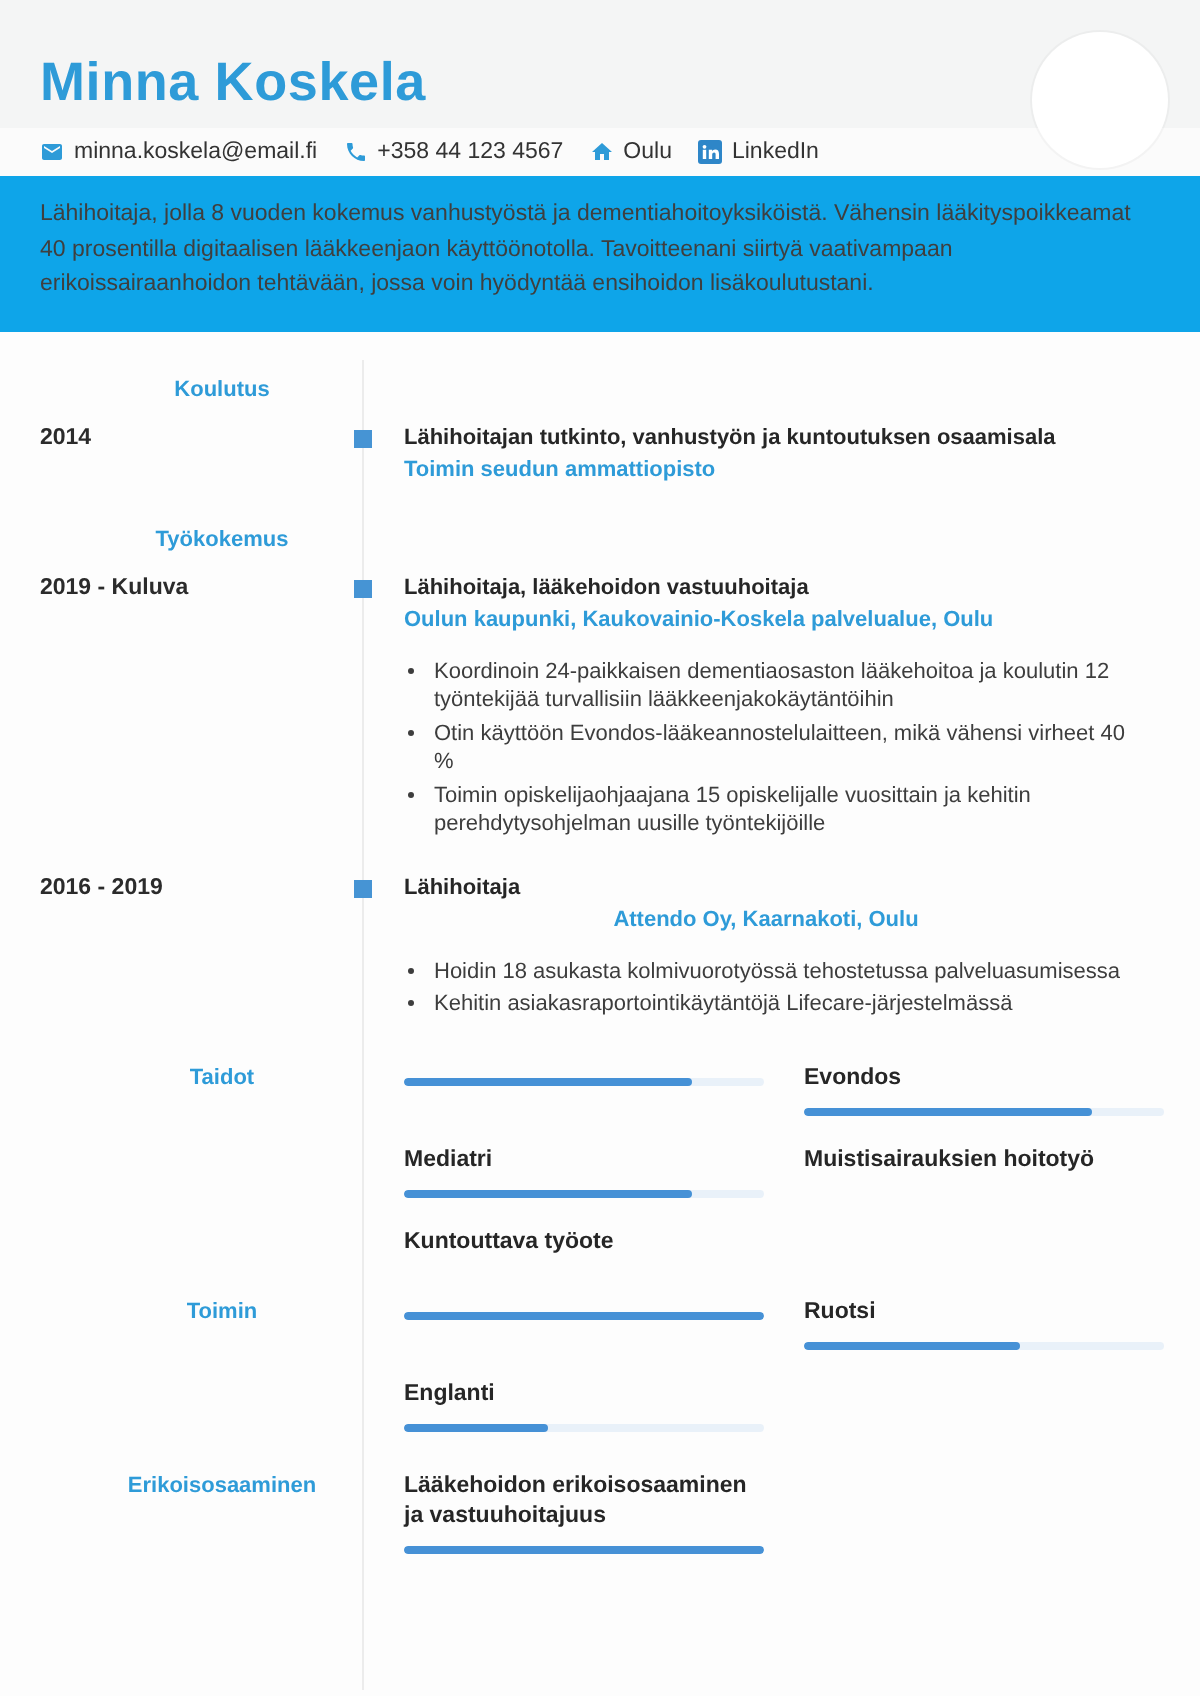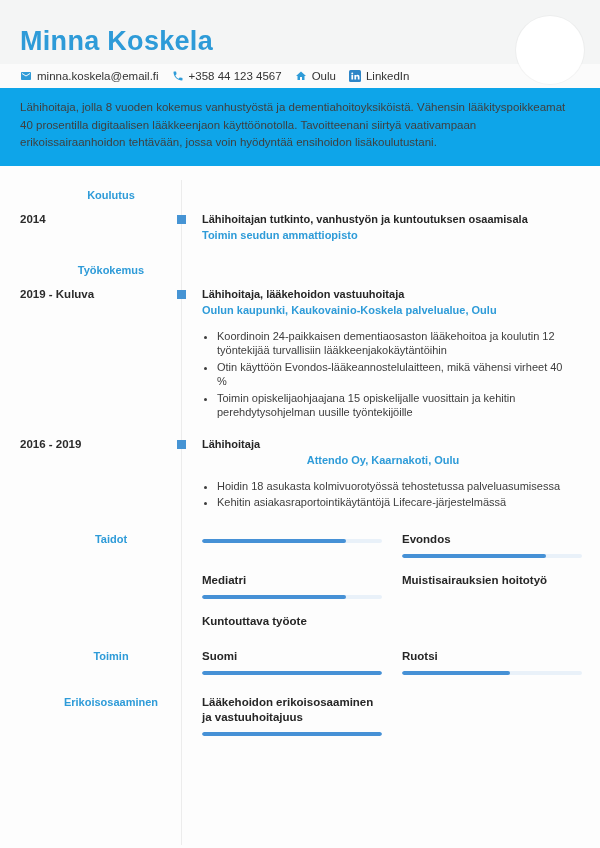--- a/index.html
+++ b/index.html
@@ -183,29 +183,34 @@
             <div class="skill-name">Kuntouttava työote</div>
           </div>
         </div>
       </section>
       <section class="sec sec-skills">
         <div class="cell-left">
           <h2 class="sec-heading" style="color: rgb(46, 155, 216);">Toimin</h2>
         </div>
         <div class="skill-grid">
           <div class="skill">
-            <div class="skill-name">Suomi</div>
             <div class="skill-bar" style="background: rgb(233, 241, 249);">
               <div class="skill-bar-fill" style="width: 100%; background: rgb(70, 145, 214);"></div>
             </div>
           </div>
           <div class="skill">
             <div class="skill-name">Ruotsi</div>
             <div class="skill-bar" style="background: rgb(233, 241, 249);">
               <div class="skill-bar-fill" style="width: 60%; background: rgb(70, 145, 214);"></div>
+            </div>
+          </div>
+          <div class="skill">
+            <div class="skill-name">Englanti</div>
+            <div class="skill-bar" style="background: rgb(233, 241, 249);">
+              <div class="skill-bar-fill" style="width: 40%; background: rgb(70, 145, 214);"></div>
             </div>
           </div>
         </div>
       </section>
       <section class="sec sec-skills">
         <div class="cell-left">
           <h2 class="sec-heading" style="color: rgb(46, 155, 216);">Erikoisosaaminen</h2>
         </div>
         <div class="skill-grid">
           <div class="skill">

